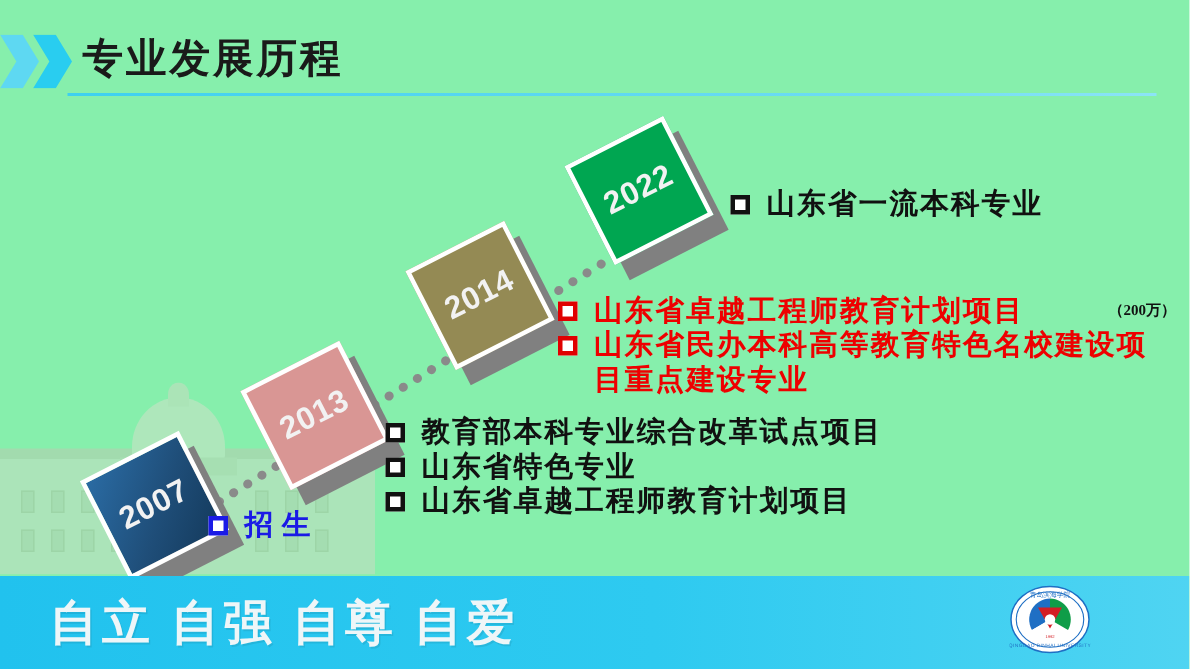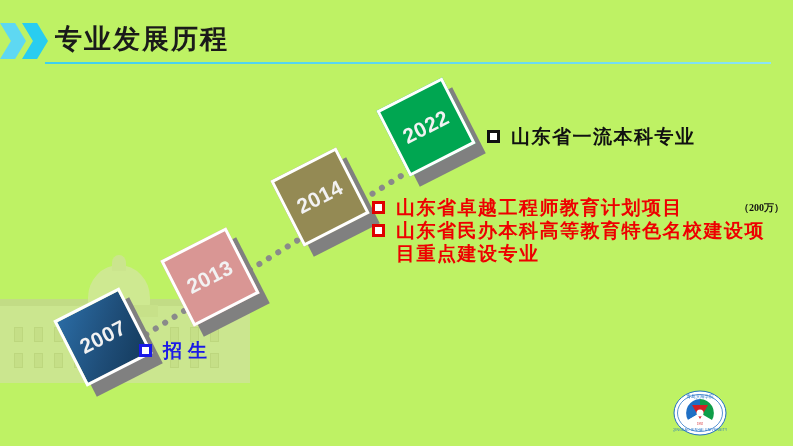--- a/index.html
+++ b/index.html
@@ -8,21 +8,21 @@
     background: #ffffff;
   }
   body {
     font-family: "Liberation Sans", sans-serif;
   }
   #slide {
     position: relative;
     width: 793px;
     height: 446px;
     overflow: hidden;
-    background: #bef264;
+    background: #86efac;
   }
 
   
   .hdr-chevrons {
     position: absolute;
     left: 0px;
     top: 23px;
     width: 58px;
     height: 36px;
   }
@@ -299,28 +299,45 @@
       <span class="bullet red"></span>
       <span class="btext red">山东省卓越工程师教育计划项目</span>
       <span class="btext paren">（200万）</span>
     </div>
     <div class="brow">
       <span class="bullet red"></span>
       <span class="btext red">山东省民办本科高等教育特色名校建设项目重点建设专业</span>
     </div>
   </div>
 
+  <div class="blk" id="blk-2013">
+    <div class="brow">
+      <span class="bullet"></span>
+      <span class="btext">教育部本科专业综合改革试点项目</span>
+    </div>
+    <div class="brow">
+      <span class="bullet"></span>
+      <span class="btext">山东省特色专业</span>
+    </div>
+    <div class="brow">
+      <span class="bullet"></span>
+      <span class="btext">山东省卓越工程师教育计划项目</span>
+    </div>
+  </div>
 
   <div class="blk" id="blk-2007">
     <div class="brow">
       <span class="bullet blue"></span>
       <span class="btext blue">招生</span>
     </div>
   </div>
 
+  <div class="footer">
+    <div class="motto">自立  自强  自尊  自爱</div>
+  </div>
 
   <svg class="logo" viewBox="0 0 108 92">
     <ellipse cx="54" cy="46" rx="52" ry="44" fill="#ffffff" stroke="#1f6fc4" stroke-width="2"></ellipse>
     <ellipse cx="54" cy="46" rx="45" ry="37" fill="#ffffff" stroke="#1f6fc4" stroke-width="1.5"></ellipse>
     <path d="M54 46 L54 18 A28 28 0 0 0 30 60 Z" fill="#1f6fc4"></path>
     <path d="M54 46 L30 60 A28 28 0 0 0 78 60 Z" fill="#ffffff"></path>
     <path d="M54 46 L78 60 A28 28 0 0 0 54 18 Z" fill="#0f9d48"></path>
     <path d="M38 30 L70 30 L54 58 Z" fill="#d31e25"></path>
     <circle cx="54" cy="46" r="7" fill="#ffffff"></circle>
     <text x="54" y="16" font-family="'Liberation Sans',sans-serif" font-size="9" fill="#1f6fc4" text-anchor="middle">青岛滨海学院</text>

